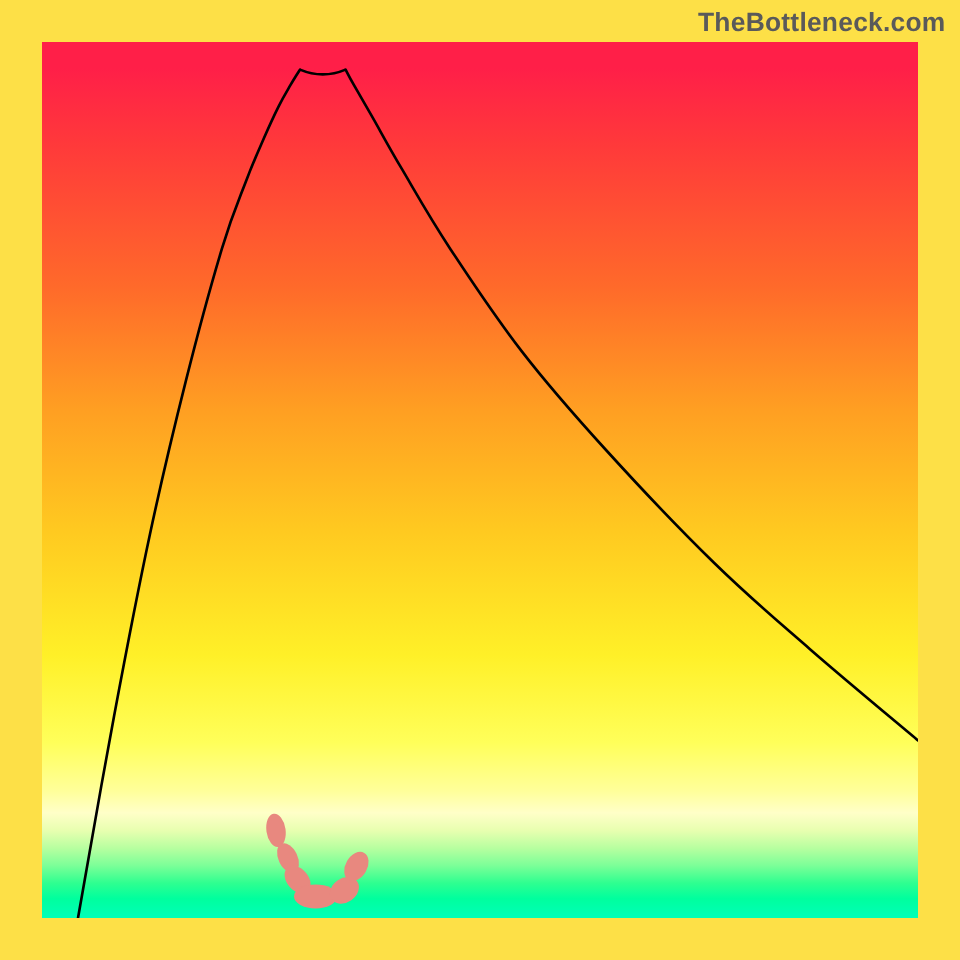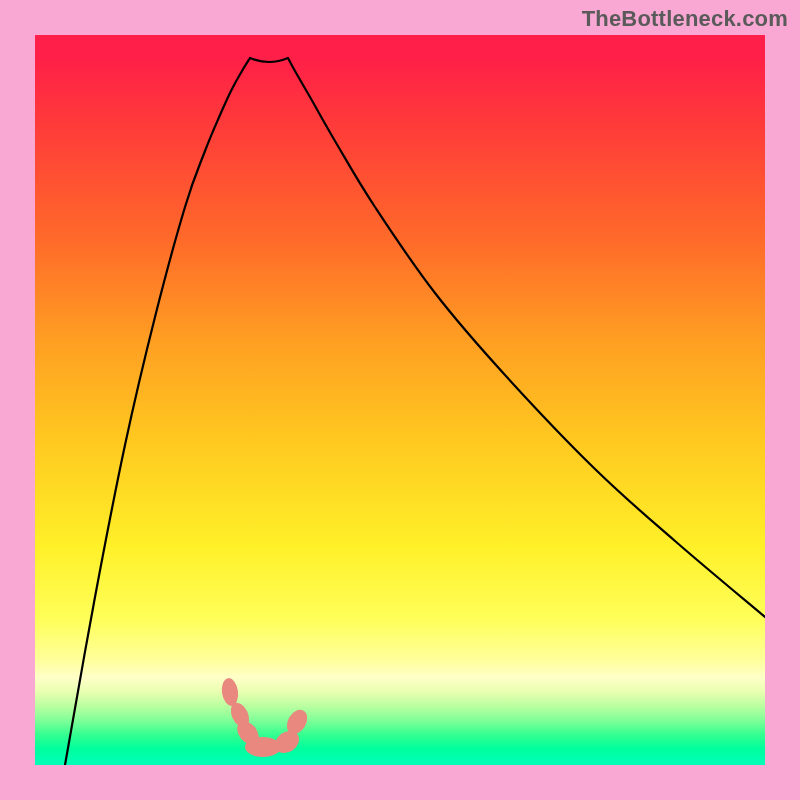--- a/index.html
+++ b/index.html
@@ -9,21 +9,21 @@
     height: 800px;
     background: #000;
     overflow: hidden;
   }
   .frame {
     position: absolute;
     left: 0;
     top: 0;
     width: 800px;
     height: 800px;
-    background: #f9a8d4;
+    background: #fde047;
   }
   .plot-area {
     position: absolute;
     left: 35px;
     top: 35px;
     width: 730px;
     height: 730px;
     overflow: hidden;
   }
   .gradient {

